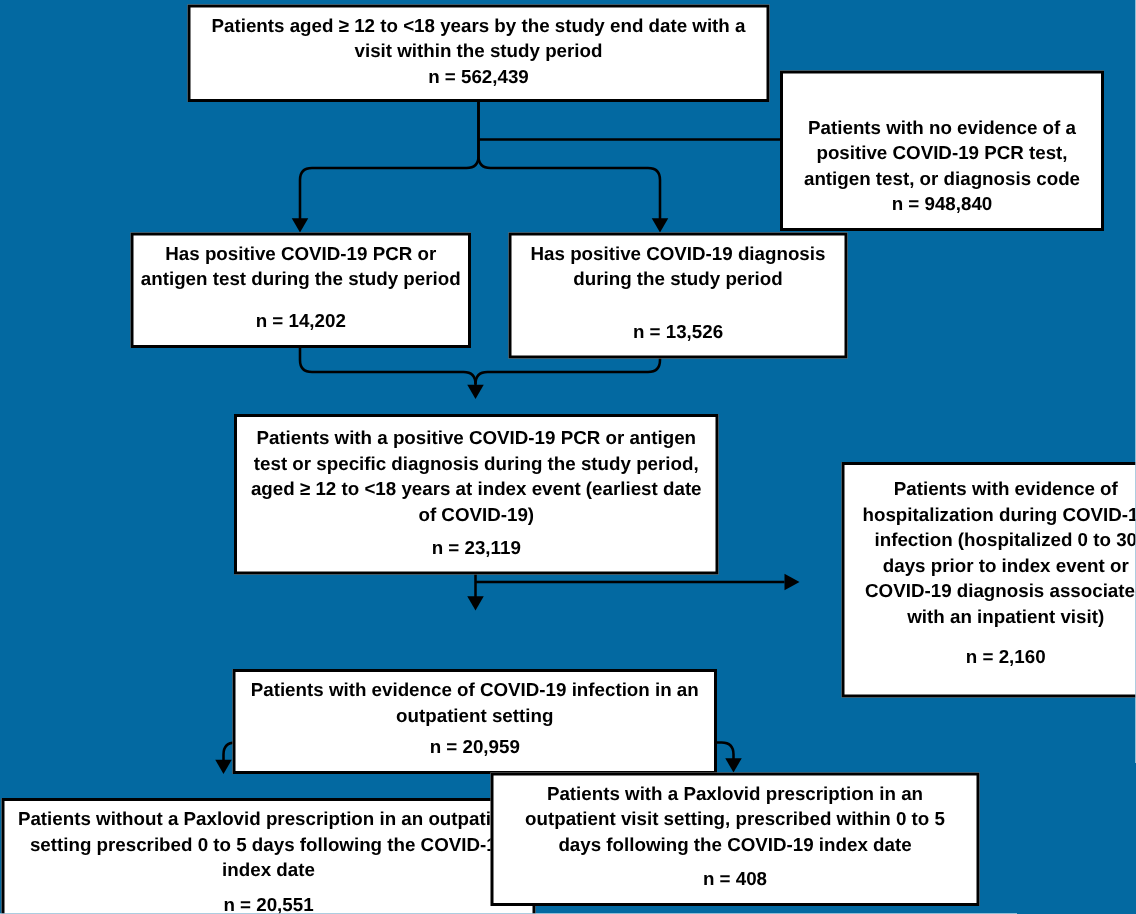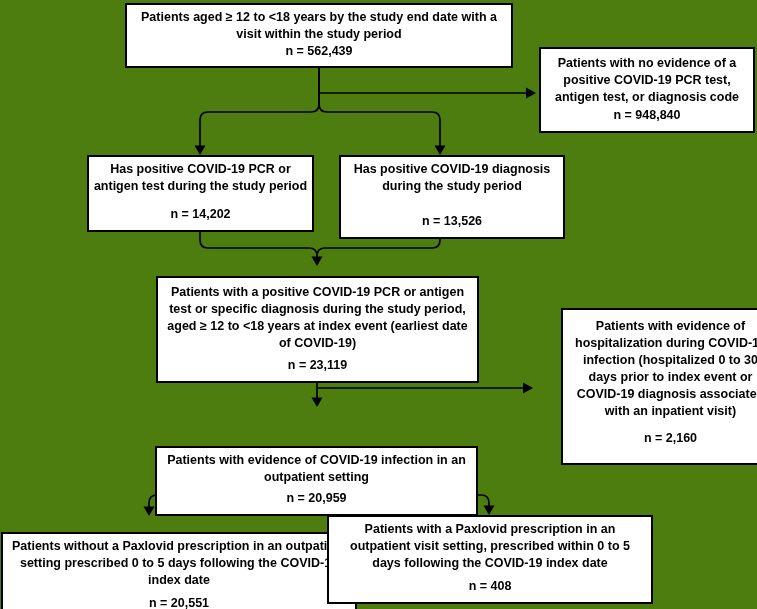--- a/index.html
+++ b/index.html
@@ -4,21 +4,21 @@
 <style>
   html, body {
     margin: 0;
     padding: 0;
     background: #ffffff;
   }
   #canvas {
     position: relative;
     width: 757px;
     height: 609px;
-    background: #4d7c0f;
+    background: #0369a1;
     font-family: "Liberation Sans", "DejaVu Sans", sans-serif;
     color: #000000;
     overflow: hidden;
   }
   #connectors {
     position: absolute;
     left: 0;
     top: 0;
     pointer-events: none;
   }
@@ -38,21 +38,21 @@
     padding: 4px 3px 7px 3px;
   }
   .box-text {
     width: 100%;
   }
   .box-n {
     width: 100%;
   }
   
   #box-eligible      { left:125px; top:3px;   width:388px; height:65px;  }
-  #box-no-evidence   { left:539px; top:47px;  width:216px; height:86px;  padding-top:6px; }
+  #box-no-evidence   { left:520px; top:47px;  width:216px; height:107px;  padding-top:6px;justify-content:flex-end; }
   #box-pcr-antigen   { left:87px;  top:155px; width:227px; height:77px;  }
   #box-diagnosis     { left:339px; top:155px; width:226px; height:84px;  }
   #box-positive      { left:156px; top:276px; width:323px; height:107px; padding-top:6px; }
   #box-hospitalized  { left:533px; top:308px; width:219px; height:157px; padding-top:8px; padding-bottom:16px;margin-left:28px; }
   #box-outpatient    { left:155px; top:407px; width:323px; height:70px;margin-top:39px;  }
   #box-no-paxlovid   { left:1px;   top:532px; width:356px; height:89px;  }
   #box-paxlovid      { left:327px; top:515px; width:326px; height:89px;  }
   
   #box-eligible .box-text     { max-width: 370px; margin: 0 auto; }
   #box-paxlovid .box-text     { max-width: 292px; margin: 0 auto; }

